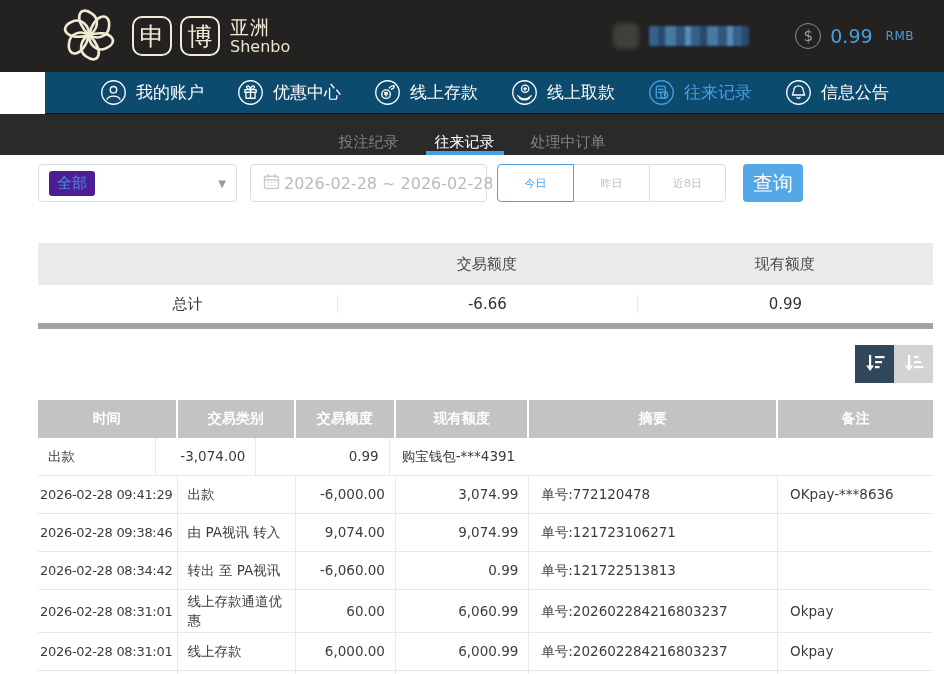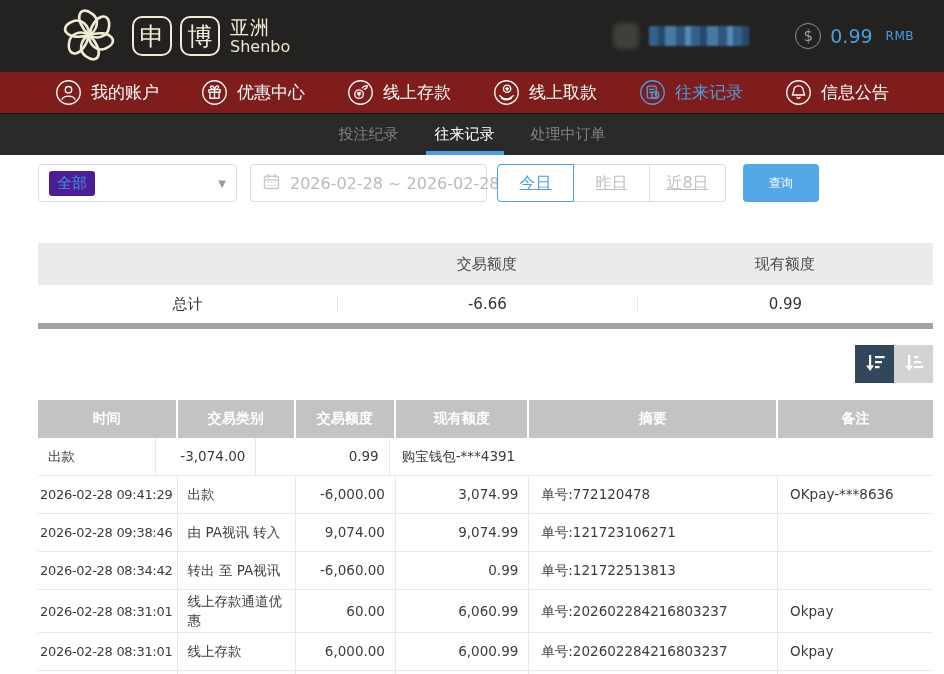--- a/index.html
+++ b/index.html
@@ -19,52 +19,52 @@
   .avatar-blob { width:26px; height:26px; background:#413f3c; border-radius:7px; filter:blur(2px); }
   .name-blur { width:100px; height:20px; border-radius:2px; filter:blur(1.2px);
     background:repeating-linear-gradient(90deg,#34618b 0 9px,#27496d 9px 16px,#4679a4 16px 27px,#2f567c 27px 36px,#548bb5 36px 42px); }
   .money { display:flex; align-items:center; gap:9px; margin-left:36px; }
   .coin-circle { width:26px; height:26px; border:1.5px solid #8d8d8d; border-radius:50%;
     color:#9d9d9d; font-size:15px; display:flex; align-items:center; justify-content:center; }
   .bal-amt { color:#4a9fe0; font-size:19px; }
   .bal-cur { color:#4a9fe0; font-size:12px; margin-left:4px; letter-spacing:.5px; }
 
   
-  .nav { height:42px; background:#7f1d1d; border-bottom:1px solid #131312;
-    display:flex; align-items:center; justify-content:space-between; padding:0 55px; }
+  .nav { height:42px; background:#0c4a6e; border-bottom:1px solid #131312;
+    display:flex; align-items:center; justify-content:space-between; padding:0 55px;margin-left:45px; }
   .nav-item { display:flex; align-items:center; gap:9px; color:#fdfdfd; font-size:17px; cursor:pointer; }
   .nav-item svg { display:block; }
   .nav-item.active { color:#4a9fe0; }
 
   
   .tabbar { height:41px; background:#2a2a2a; display:flex; justify-content:center; gap:30px; }
-  .tab { position:relative; color:#818181; font-size:15px; line-height:41px; padding:0 3px; cursor:pointer; }
+  .tab { position:relative; color:#818181; font-size:15px; line-height:41px; padding:8px 3px; cursor:pointer; }
   .tab.active { color:#ffffff; }
   .tab.active::after { content:""; position:absolute; left:-6px; right:-6px; bottom:0; height:4px; background:#4a9fe0; }
 
   
   .content { padding:9px 11px 0 38px; }
 
   .filters { display:flex; align-items:center; height:38px; }
   .select-box { width:199px; height:38px; border:1px solid #dcdcdc; border-radius:4px;
     display:flex; align-items:center; padding:0 10px; cursor:pointer; }
   .chip { background:#4c1d95; color:#4192da; font-size:15px; padding:3px 8px; border-radius:3px; }
   .caret { margin-left:auto; color:#9a9a9a; font-size:10px; }
   .date-box { width:237px; height:38px; border:1px solid #dcdcdc; border-radius:4px;
-    display:flex; align-items:center; gap:10px; padding:0 12px; margin-left:13px;
+    display:flex; align-items:center; gap:4px; padding:0 12px; margin-left:13px;
     color:#b9b9c0; font-size:16px; cursor:pointer; white-space:nowrap; }
   .quick { display:flex; margin-left:10px; }
   .qbtn { width:77px; height:38px; border:1px solid #dcdcdc; background:#fff; color:#c0c0c0;
-    font-size:16px; cursor:pointer; margin-left:-1px;
-    font-family:"DejaVu Sans","Liberation Sans",sans-serif;text-decoration:underline; }
+    font-size:11px; cursor:pointer; margin-left:-1px;
+    font-family:"DejaVu Sans","Liberation Sans",sans-serif; }
   .qbtn:first-child { border-radius:4px 0 0 4px; margin-left:0; }
   .qbtn:last-child { border-radius:0 4px 4px 0; }
   .qbtn.active { border:1px solid #4a9fe0; color:#4a9fe0; position:relative; z-index:2; }
-  .search-btn { width:76px; height:38px; margin-left:17px; border:none; border-radius:4px;
-    background:#55a8e8; color:#fff; font-size:12px; cursor:pointer;
+  .search-btn { width:60px; height:38px; margin-left:17px; border:none; border-radius:4px;
+    background:#55a8e8; color:#fff; font-size:20px; cursor:pointer;
     font-family:"DejaVu Sans","Liberation Sans",sans-serif; }
 
   
   .summary { margin-top:41px; width:895px; }
   .sum-head { display:flex; height:42px; background:#ebebeb; }
   .sum-head > div { display:flex; align-items:center; justify-content:center; color:#4a4a4a; font-size:15px; }
   .sum-row { display:flex; height:44px; border-bottom:6px solid #a3a3a3;align-items:center; }
   .sum-row > div { display:flex; align-items:center; justify-content:center; color:#333; font-size:15px; }
   .sc1 { width:33.4%; } .sc2 { width:33.5%; } .sc3 { width:33.1%; }
   .sum-row .sc2, .sum-row .sc3 { border-left:1px solid #e9e9e9; }

